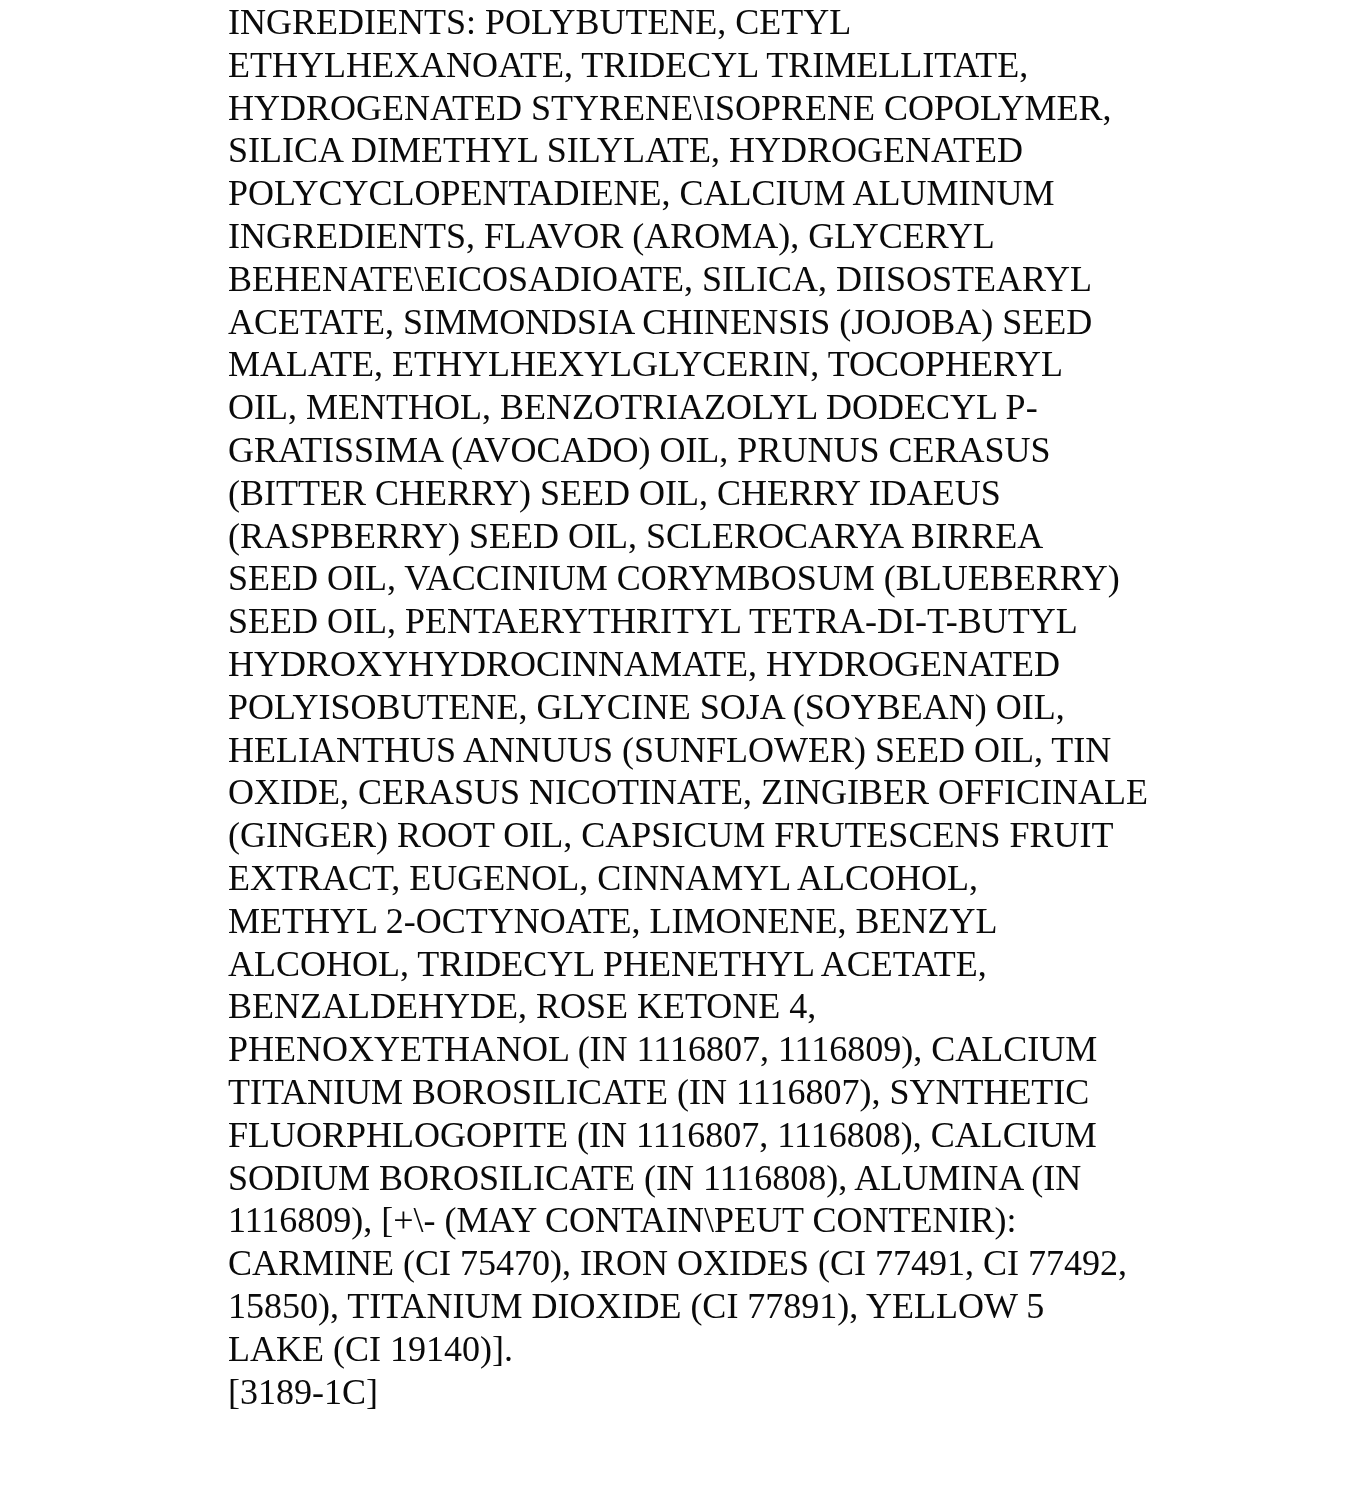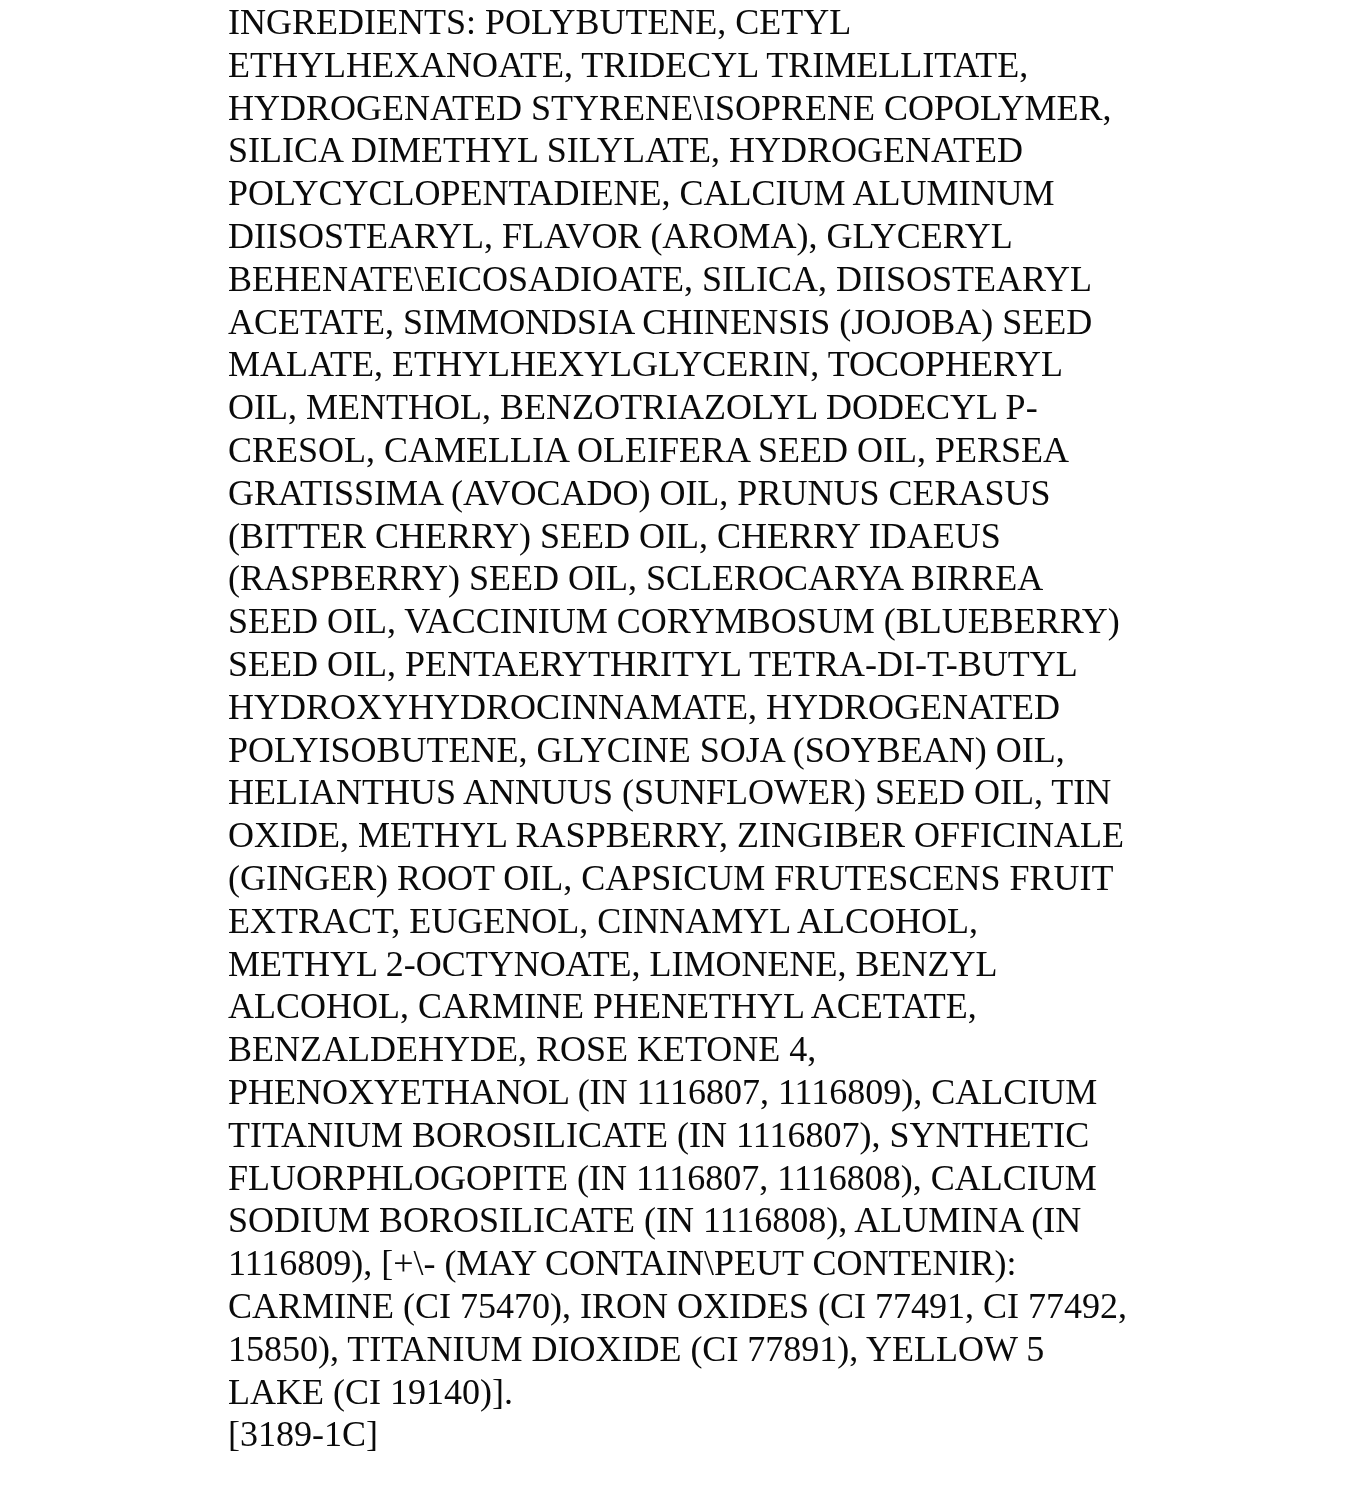--- a/index.html
+++ b/index.html
@@ -32,39 +32,38 @@
 </head>
 <body>
 
 <div class="page">
   <div class="textblock">
     <div class="line">INGREDIENTS: POLYBUTENE, CETYL</div>
     <div class="line">ETHYLHEXANOATE, TRIDECYL TRIMELLITATE,</div>
     <div class="line">HYDROGENATED STYRENE\ISOPRENE COPOLYMER,</div>
     <div class="line">SILICA DIMETHYL SILYLATE, HYDROGENATED</div>
     <div class="line">POLYCYCLOPENTADIENE, CALCIUM ALUMINUM</div>
-    <div class="line">DIISOSTEARYL, FLAVOR (AROMA), GLYCERYL</div>
+    <div class="line">INGREDIENTS, FLAVOR (AROMA), GLYCERYL</div>
     <div class="line">BEHENATE\EICOSADIOATE, SILICA, DIISOSTEARYL</div>
     <div class="line">ACETATE, SIMMONDSIA CHINENSIS (JOJOBA) SEED</div>
     <div class="line">MALATE, ETHYLHEXYLGLYCERIN, TOCOPHERYL</div>
     <div class="line">OIL, MENTHOL, BENZOTRIAZOLYL DODECYL P-</div>
-    <div class="line">CRESOL, CAMELLIA OLEIFERA SEED OIL, PERSEA</div>
     <div class="line">GRATISSIMA (AVOCADO) OIL, PRUNUS CERASUS</div>
     <div class="line">(BITTER CHERRY) SEED OIL, CHERRY IDAEUS</div>
     <div class="line">(RASPBERRY) SEED OIL, SCLEROCARYA BIRREA</div>
     <div class="line">SEED OIL, VACCINIUM CORYMBOSUM (BLUEBERRY)</div>
     <div class="line">SEED OIL, PENTAERYTHRITYL TETRA-DI-T-BUTYL</div>
     <div class="line">HYDROXYHYDROCINNAMATE, HYDROGENATED</div>
     <div class="line">POLYISOBUTENE, GLYCINE SOJA (SOYBEAN) OIL,</div>
     <div class="line">HELIANTHUS ANNUUS (SUNFLOWER) SEED OIL, TIN</div>
-    <div class="line">OXIDE, METHYL RASPBERRY, ZINGIBER OFFICINALE</div>
+    <div class="line">OXIDE, CERASUS NICOTINATE, ZINGIBER OFFICINALE</div>
     <div class="line">(GINGER) ROOT OIL, CAPSICUM FRUTESCENS FRUIT</div>
     <div class="line">EXTRACT, EUGENOL, CINNAMYL ALCOHOL,</div>
     <div class="line">METHYL 2-OCTYNOATE, LIMONENE, BENZYL</div>
-    <div class="line">ALCOHOL, CARMINE PHENETHYL ACETATE,</div>
+    <div class="line">ALCOHOL, TRIDECYL PHENETHYL ACETATE,</div>
     <div class="line">BENZALDEHYDE, ROSE KETONE 4,</div>
     <div class="line">PHENOXYETHANOL (IN 1116807, 1116809), CALCIUM</div>
     <div class="line">TITANIUM BOROSILICATE (IN 1116807), SYNTHETIC</div>
     <div class="line">FLUORPHLOGOPITE (IN 1116807, 1116808), CALCIUM</div>
     <div class="line">SODIUM BOROSILICATE (IN 1116808), ALUMINA (IN</div>
     <div class="line">1116809), [+\- (MAY CONTAIN\PEUT CONTENIR):</div>
     <div class="line">CARMINE (CI 75470), IRON OXIDES (CI 77491, CI 77492,</div>
     <div class="line">15850), TITANIUM DIOXIDE (CI 77891), YELLOW 5</div>
     <div class="line">LAKE (CI 19140)].</div>
     <div class="line">[3189-1C]</div>

